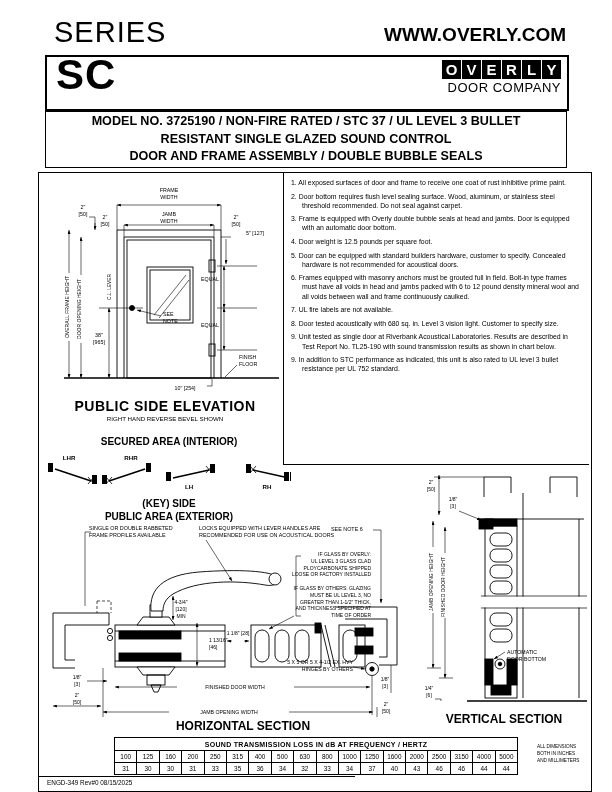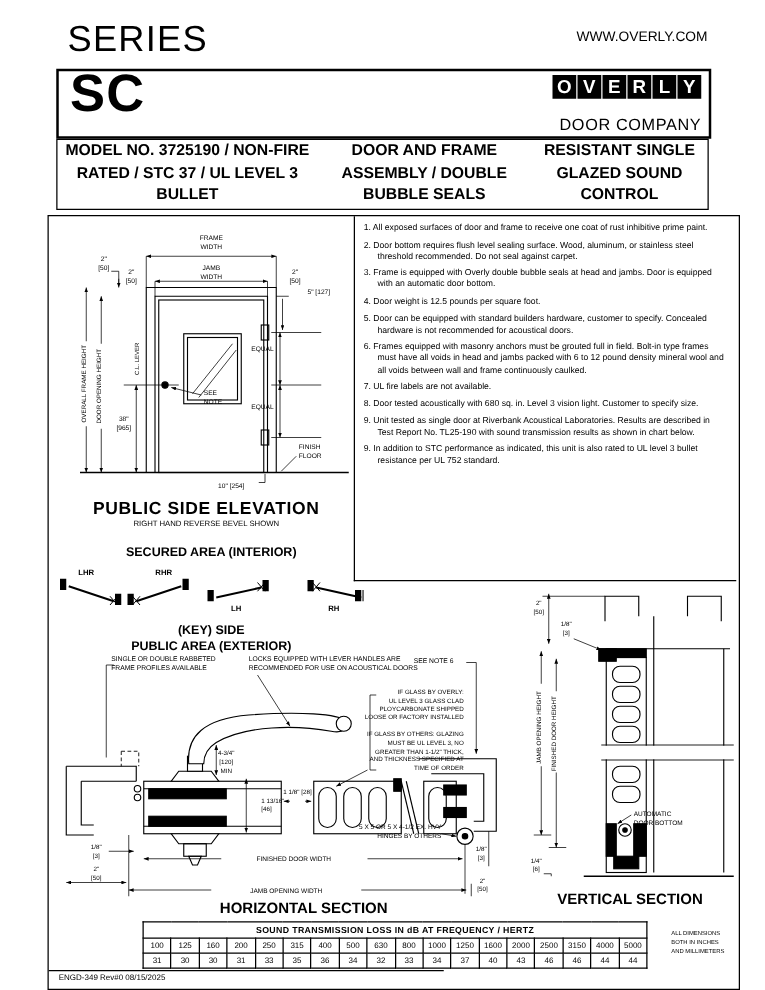--- a/index.html
+++ b/index.html
@@ -1,28 +1,28 @@
 <!DOCTYPE html>
 <html><head>
 <meta charset="utf-8">
 <style>
   html,body{margin:0;padding:0;background:#fff;}
   body{width:612px;height:792px;position:relative;font-family:"Liberation Sans",sans-serif;color:#000;overflow:hidden;}
   .abs{position:absolute;}
   
   #series-label{left:54px;top:16px;font-size:29px;font-weight:normal;letter-spacing:1px;}
-  #website{right:46px;top:24px;font-size:11px;font-weight:normal;}
+  #website{right:46px;top:24px;font-size:19px;font-weight:bold;}
   #brand-box{left:45px;top:55px;width:520px;height:52px;border:2px solid #000;}
   #model-code{left:9px;top:-6px;font-size:42px;font-weight:bold;letter-spacing:1px;}
   #logo{right:6px;top:3px;text-align:right;}
   #logo-letters{display:flex;justify-content:flex-end;}
   .logo-letter{width:19px;height:19px;background:#000;color:#fff;font-weight:bold;font-size:15px;display:flex;align-items:center;justify-content:center;margin-left:1px;}
-  #logo-company{font-size:13px;letter-spacing:.5px;margin-top:13px;}
+  #logo-company{font-size:13px;letter-spacing:.5px;margin-top:1px;}
   
-  #title-box{left:45px;top:111px;width:520px;height:55px;border:1.5px solid #000;text-align:center;display:flex;flex-direction:row;justify-content:center;}
+  #title-box{left:45px;top:111px;width:520px;height:55px;border:1.5px solid #000;text-align:center;display:flex;flex-direction:column;justify-content:center;}
   .title-line{font-size:12.6px;font-weight:bold;line-height:1.4;}
   
   #sheet{left:38px;top:172px;width:552px;height:618px;border:1px solid #000;}
   #notes-panel{left:244px;top:0;width:306px;height:292px;border-left:1px solid #000;border-bottom:1px solid #000;padding:5px 7px;box-sizing:border-box;}
   #notes-title{font-size:8px;font-weight:bold;margin-bottom:2px;}
   .note-item{font-size:6.9px;line-height:1.32;margin-bottom:4.5px;padding-left:11px;text-indent:-11px;}
   svg text{font-family:"Liberation Sans",sans-serif;fill:#000;}
   .tiny{line-height:1.35;}
   #lbl-rabbeted{left:50px;top:352px;font-size:5.4px;}
   #lbl-locks{left:160px;top:352px;font-size:5.4px;}
@@ -63,22 +63,22 @@
         <span class="logo-letter">R</span>
         <span class="logo-letter">L</span>
         <span class="logo-letter">Y</span>
       </div>
     <div id="logo-company">DOOR COMPANY</div>
   </div>
 </div>
 
 <div class="abs" id="title-box">
   <div class="title-line">MODEL NO. 3725190 / NON-FIRE RATED / STC 37 / UL LEVEL 3 BULLET</div>
+  <div class="title-line">RESISTANT SINGLE GLAZED SOUND CONTROL</div>
   <div class="title-line">DOOR AND FRAME ASSEMBLY / DOUBLE BUBBLE SEALS</div>
-  <div class="title-line">RESISTANT SINGLE GLAZED SOUND CONTROL</div>
 </div>
 
 <div class="abs" id="sheet">
 
   <svg class="abs" style="left:0;top:2px" width="252" height="256" viewBox="0 0 252 256">
     <g stroke="#000" fill="none" stroke-width="0.9">
       <line x1="25" y1="203" x2="240" y2="203" stroke-width="1.3"></line>
       <path d="M78,203 V55 H182 V203"></path>
       <path d="M85,203 V62 H175 V203"></path>
       <rect x="88" y="65" width="84" height="138"></rect>

